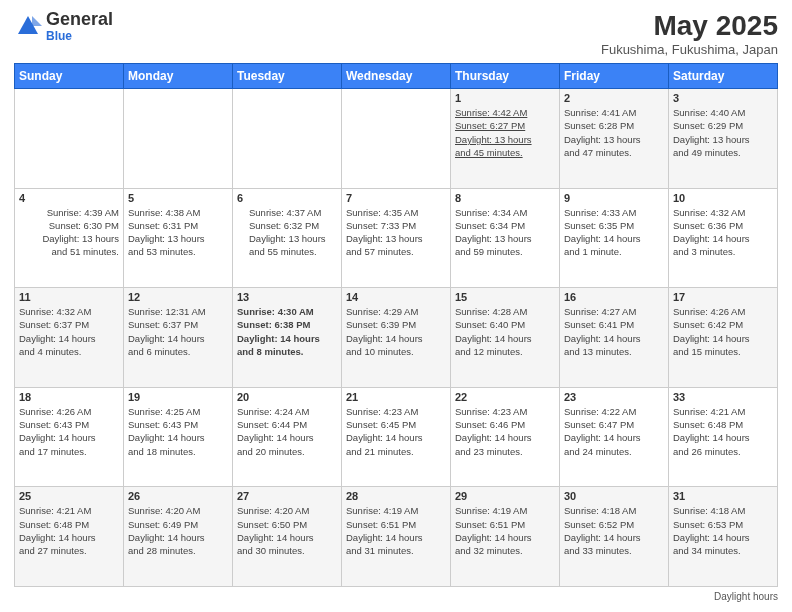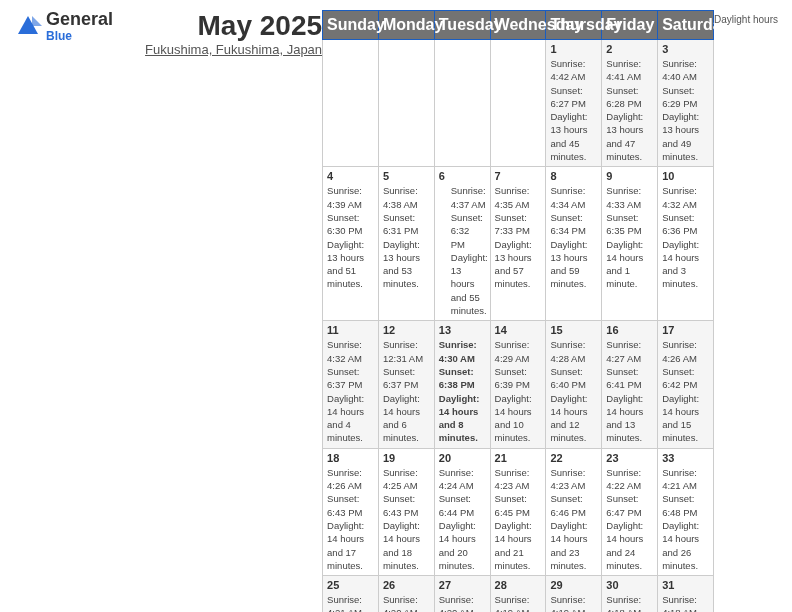--- a/index.html
+++ b/index.html
@@ -8,21 +8,21 @@
       background: #fff;
       width: 792px;
       height: 612px;
       overflow: hidden;
     }
     .page {
       width: 792px;
       height: 612px;
       padding: 10px 14px;
       display: flex;
-      flex-direction: row;
+      flex-direction: column;
     }
     .header {
       display: flex;
       justify-content: space-between;
       align-items: flex-start;
       margin-bottom: 6px;
     }
     .logo {
       display: flex;
       align-items: center;
@@ -52,33 +52,32 @@
       margin-left: 32px;
     }
     .month-title {
       font-size: 28px;
       font-weight: bold;
       color: #333;
     }
     .subtitle {
       font-size: 13px;
       color: #555;
-      text-decoration: underline;
     }
     .calendar {
       flex: 1;
       border: 1px solid #ccc;
       border-collapse: collapse;
       width: 100%;
       table-layout: fixed;
     }
     .calendar th {
-      background: #737373;
+      background: #3b82f6;
       color: #fff;
-      font-size: 16px;
+      font-size: 12px;
       font-weight: bold;
       padding: 5px 4px;
       text-align: left;
       border: 1px solid #1a5dc0;
     }
     .calendar td {
       border: 1px solid #ccc;
       vertical-align: top;
       padding: 3px 4px;
       font-size: 9.5px;
@@ -102,21 +101,21 @@
       line-height: 1.4;
       color: #444;
     }
     .empty-cell {
       background: #fff !important;
     }
     .footer {
       margin-top: 4px;
       font-size: 10px;
       color: #555;
-      text-align: center;
+      text-align: right;
     }
   </style>
 </head>
 <body>
 
 <div class="page">
   <div class="header">
     <div class="logo">
       <svg class="logo-icon" viewBox="0 0 28 28">
         <polygon points="14,4 24,22 4,22" fill="#2a6dd9"></polygon>
@@ -146,21 +145,21 @@
         </tr>
     </thead>
     <tbody id="calendar-body">
     <tr>
           <td class="empty-cell"></td>
           <td class="empty-cell"></td>
           <td class="empty-cell"></td>
           <td class="empty-cell"></td>
           <td>
             <span class="day-num">1</span>
-            <div class="day-info" style="white-space: pre-line;">Sunrise: 4:42 AM
+            <div class="day-info" style="white-space: pre-line; text-decoration: underline;">Sunrise: 4:42 AM
 Sunset: 6:27 PM
 Daylight: 13 hours
 and 45 minutes.</div>
           </td>
           <td>
             <span class="day-num">2</span>
             <div class="day-info" style="white-space: pre-line;">Sunrise: 4:41 AM
 Sunset: 6:28 PM
 Daylight: 13 hours
 and 47 minutes.</div>
@@ -169,21 +168,21 @@
             <span class="day-num">3</span>
             <div class="day-info" style="white-space: pre-line;">Sunrise: 4:40 AM
 Sunset: 6:29 PM
 Daylight: 13 hours
 and 49 minutes.</div>
           </td>
         </tr>
         <tr>
           <td>
             <span class="day-num">4</span>
-            <div class="day-info" style="white-space: pre-line;">Sunrise: 4:39 AM
+            <div class="day-info" style="white-space: pre-line; text-align: right;">Sunrise: 4:39 AM
 Sunset: 6:30 PM
 Daylight: 13 hours
 and 51 minutes.</div>
           </td>
           <td>
             <span class="day-num">5</span>
             <div class="day-info" style="white-space: pre-line;">Sunrise: 4:38 AM
 Sunset: 6:31 PM
 Daylight: 13 hours
 and 53 minutes.</div>

